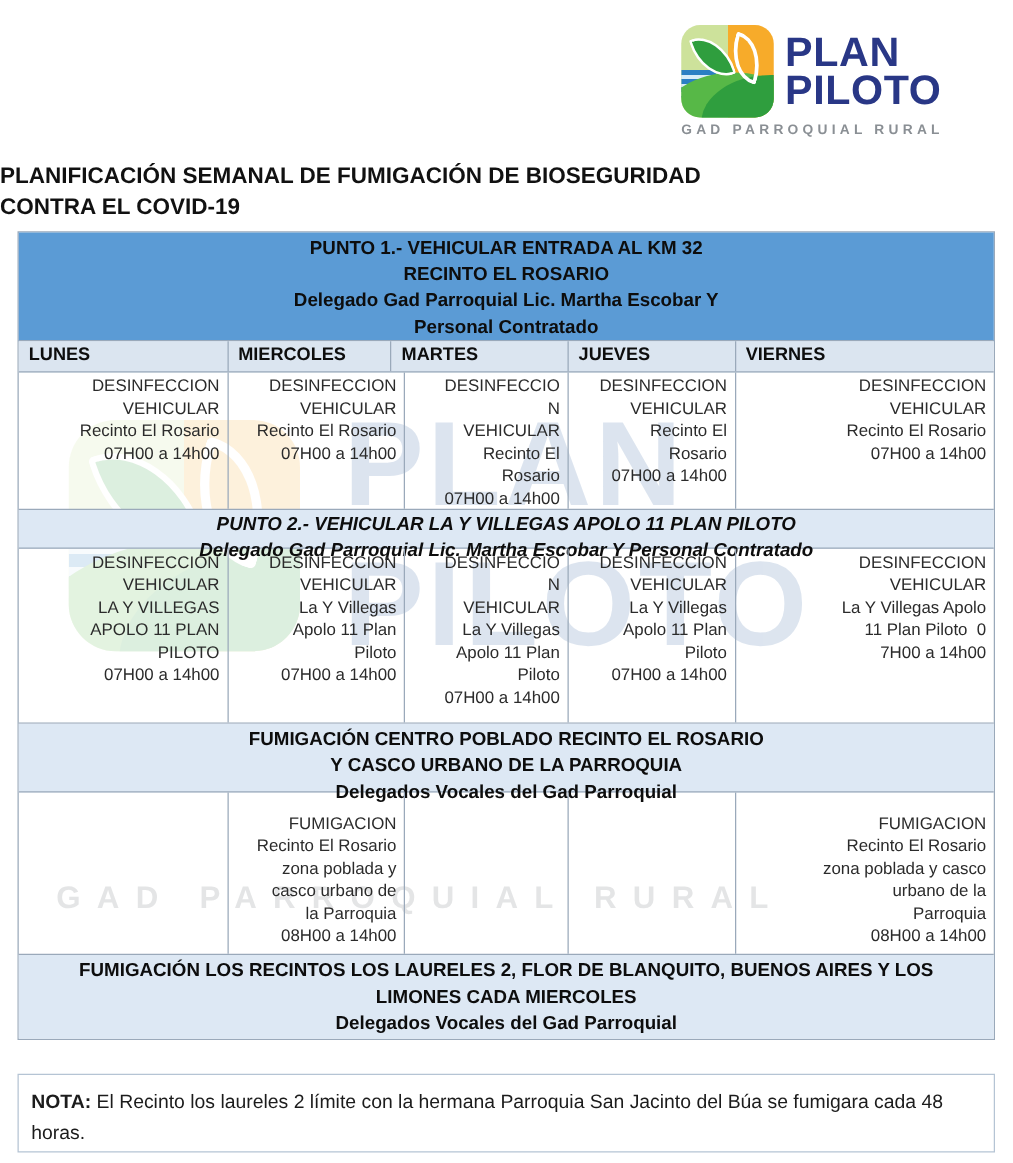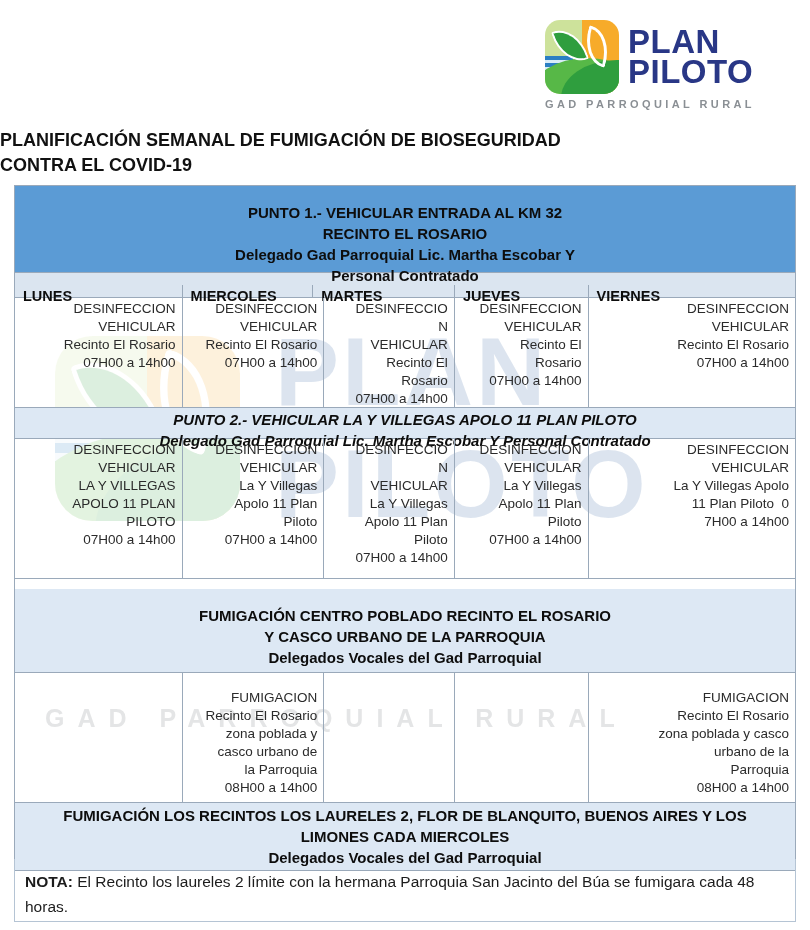--- a/index.html
+++ b/index.html
@@ -23,32 +23,32 @@
   .logo-text{font-weight:bold;color:#293786;font-size:33px;line-height:30px;letter-spacing:0.5px;}
   .logo-sub{margin-top:4px;color:#8a8f94;font-size:11px;font-weight:bold;letter-spacing:3.4px;white-space:nowrap;}
   
   .doc-title{position:absolute;top:128px;left:0;width:780px;text-align:left;
     font-size:18px;font-weight:bold;line-height:25px;color:#111;}
   
   .table-wrap{position:absolute;top:185px;left:14px;width:782px;}
   .tbl{position:relative;width:782px;border:1px solid #9aa9ba;box-sizing:border-box;background:#fff;}
   .tbl-content{position:relative;z-index:1;}
   .sec{box-sizing:border-box;width:100%;text-align:center;font-weight:bold;color:#0d0d0d;
-    font-size:15px;line-height:21px;white-space:pre-wrap;border-bottom:1px solid #9aa9ba;padding-top:16px;}
+    font-size:15px;line-height:21px;white-space:pre-wrap;border-bottom:1px solid #9aa9ba;padding-top:2px;}
   .sec-strong{background:#5b9bd5;height:87px;}
   .sec-light{background:#dde8f4;}
   .sec2{height:31px;padding-top:1px;font-style:italic;}
-  .sec3{height:84px;margin-top:10px;}
+  .sec3{height:55px;}
   .sec4{height:67px;padding-top:2px;border-bottom:none;}
   .row{display:flex;width:100%;box-sizing:border-box;border-bottom:1px solid #9aa9ba;}
   .cell{box-sizing:border-box;border-right:1px solid #9aa9ba;background:transparent;}
   .cell:last-child{border-right:none;}
   .c1{width:168px;} .c2{width:142px;} .c3{width:131px;} .c4{width:134px;} .c5{width:207px;}
   .dayrow{background:#dbe5f0;height:25px;}
-  .dayrow .cell{font-weight:bold;font-size:14.5px;line-height:23px;padding-left:8px;color:#0d0d0d;margin-top:12px;}
+  .dayrow .cell{font-weight:bold;font-size:14.5px;line-height:23px;padding-left:8px;color:#0d0d0d;}
   .datarow .cell{font-size:13.5px;line-height:18px;padding:2px 6px 0 6px;color:#2b2b2b;white-space:pre-wrap;text-align:right;}
   .r1{height:110px;} .r2{height:140px;} .r3{height:130px;}
   .r3 .cell{padding-top:16px;}
   
   .watermark{position:absolute;top:130px;left:25px;width:740px;height:440px;opacity:0.16;z-index:0;pointer-events:none;}
   .wm-icon{position:absolute;top:20px;left:15px;transform:scale(2.5);transform-origin:0 0;}
   .wm-text{position:absolute;left:235px;top:0;font-size:96px;line-height:112px;font-weight:bold;
     color:#2e5f9e;letter-spacing:3px;white-space:pre-wrap;}
   .wm-sub{position:absolute;top:388px;left:5px;width:735px;font-size:25px;letter-spacing:13px;
     color:#5c6268;white-space:nowrap;font-weight:bold;}

